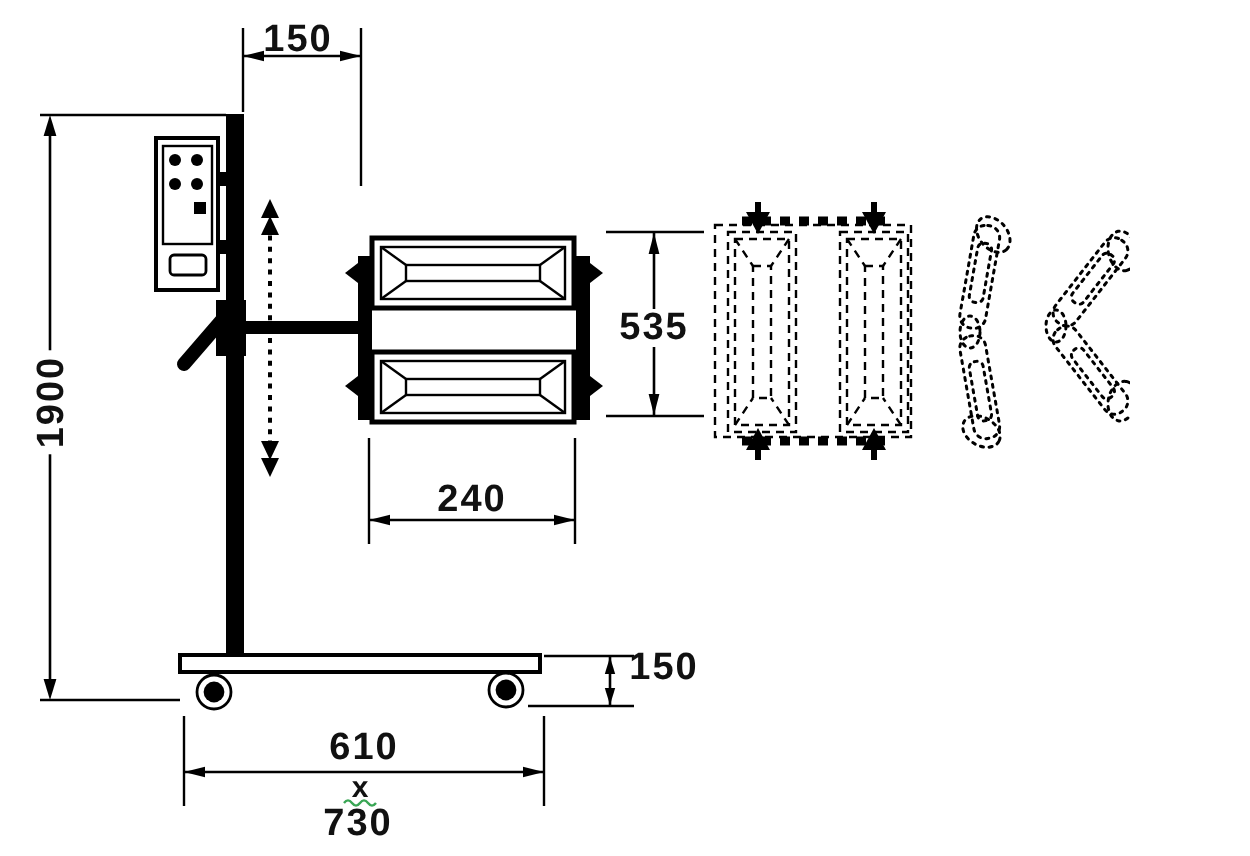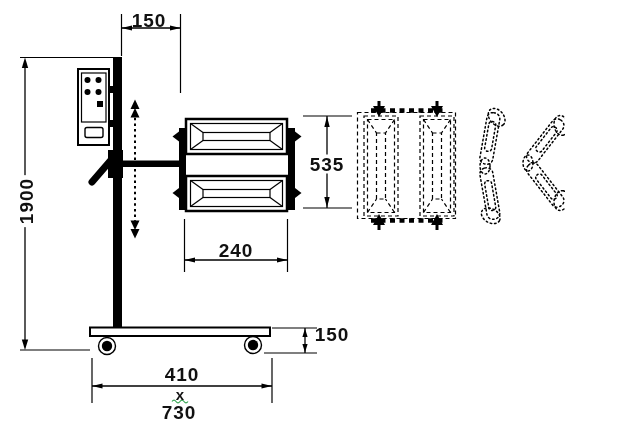--- a/index.html
+++ b/index.html
@@ -237,19 +237,19 @@
 <div class="dim-label" style="left:149px;top:20px;">150</div>
 
 <div class="dim-label on-line" style="left:327px;top:164px;text-align:right;">535</div>
 
 <div class="dim-label" style="left:236px;top:250px;">240</div>
 
 <div class="dim-label on-line rot" style="left:26px;top:201px;">1900</div>
 
 <div class="dim-label" style="left:332px;top:334px;">150</div>
 
-<div class="dim-label" style="left:182px;top:374px;">410</div>
+<div class="dim-label" style="left:182px;top:374px;">610</div>
 
 <div class="dim-label small" style="left:180px;top:394px;">x</div>
 
 <div class="dim-label" style="left:179px;top:412px;text-align:center;">730</div>
 
 </div>
 
 </body></html>

